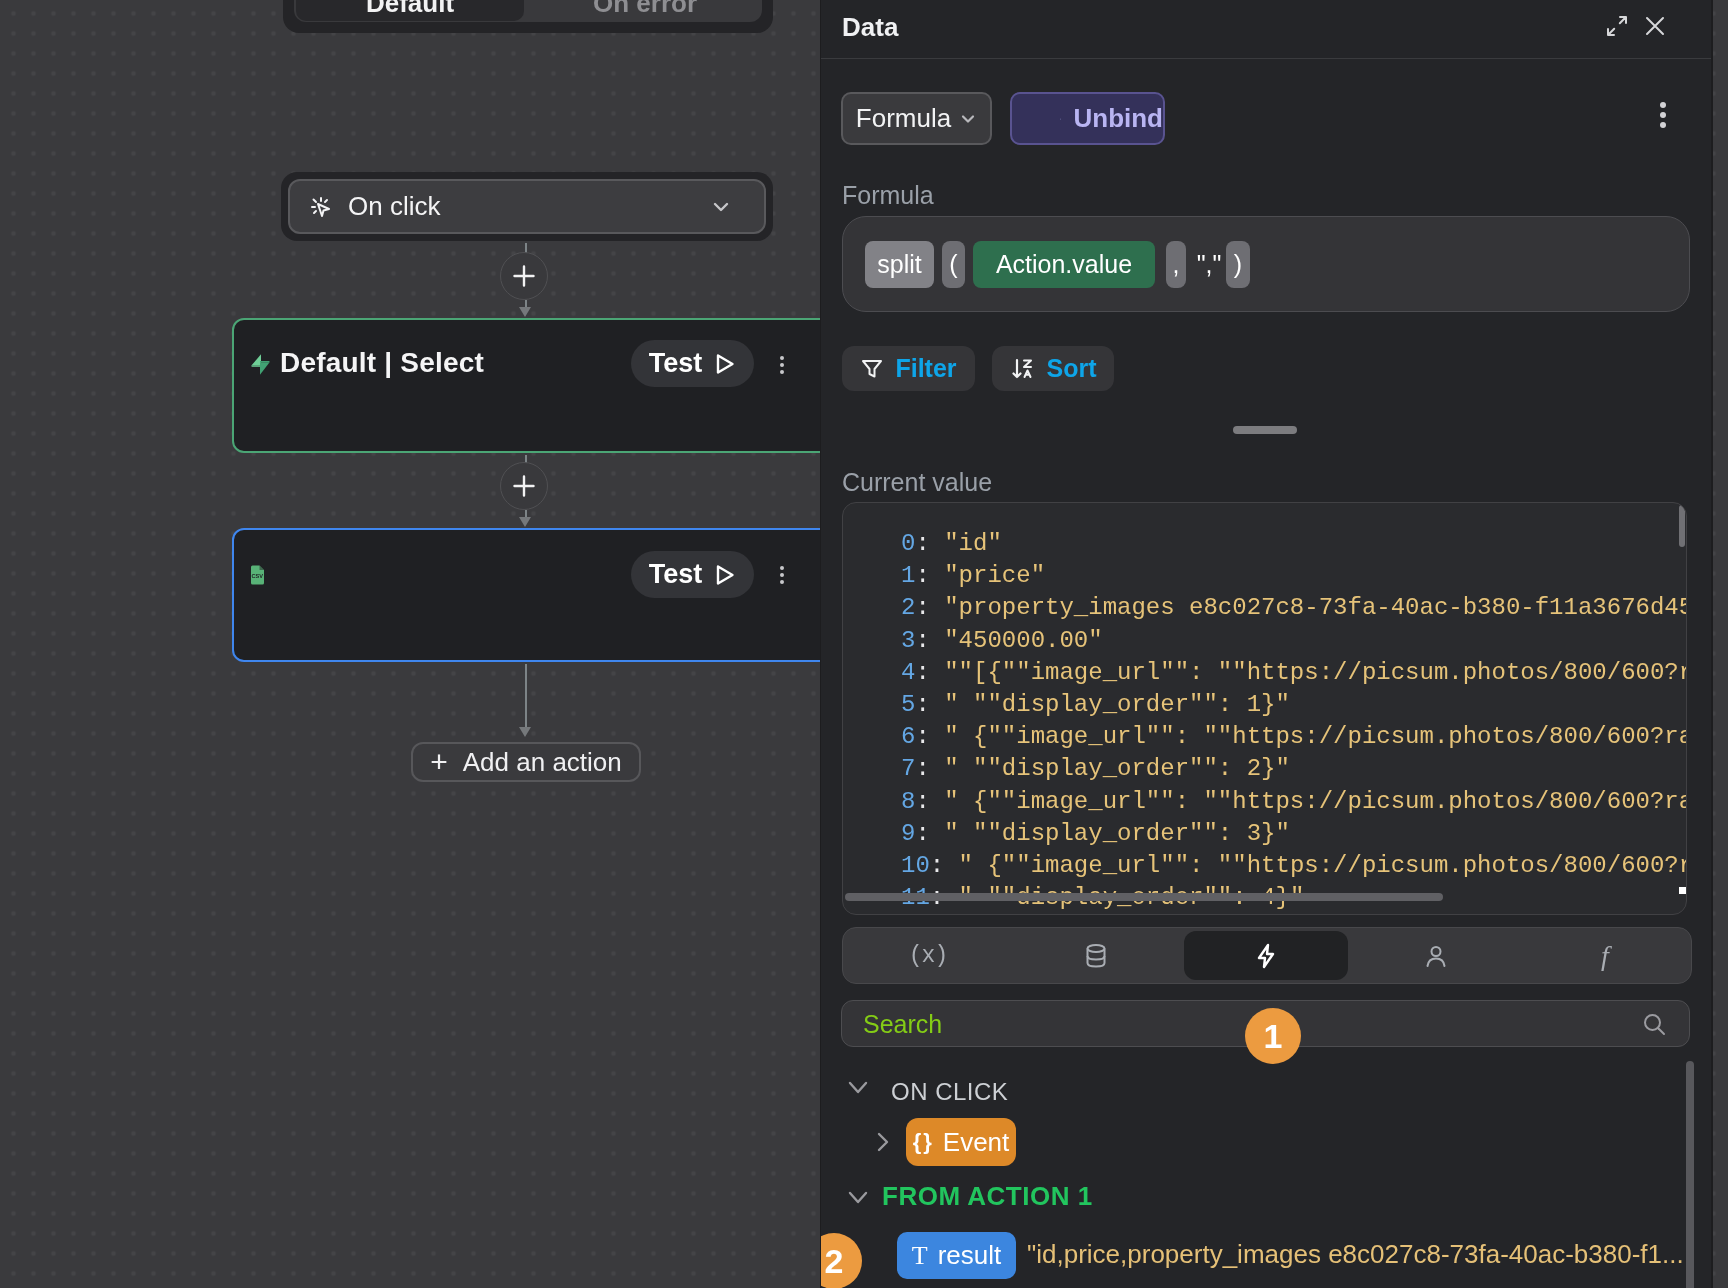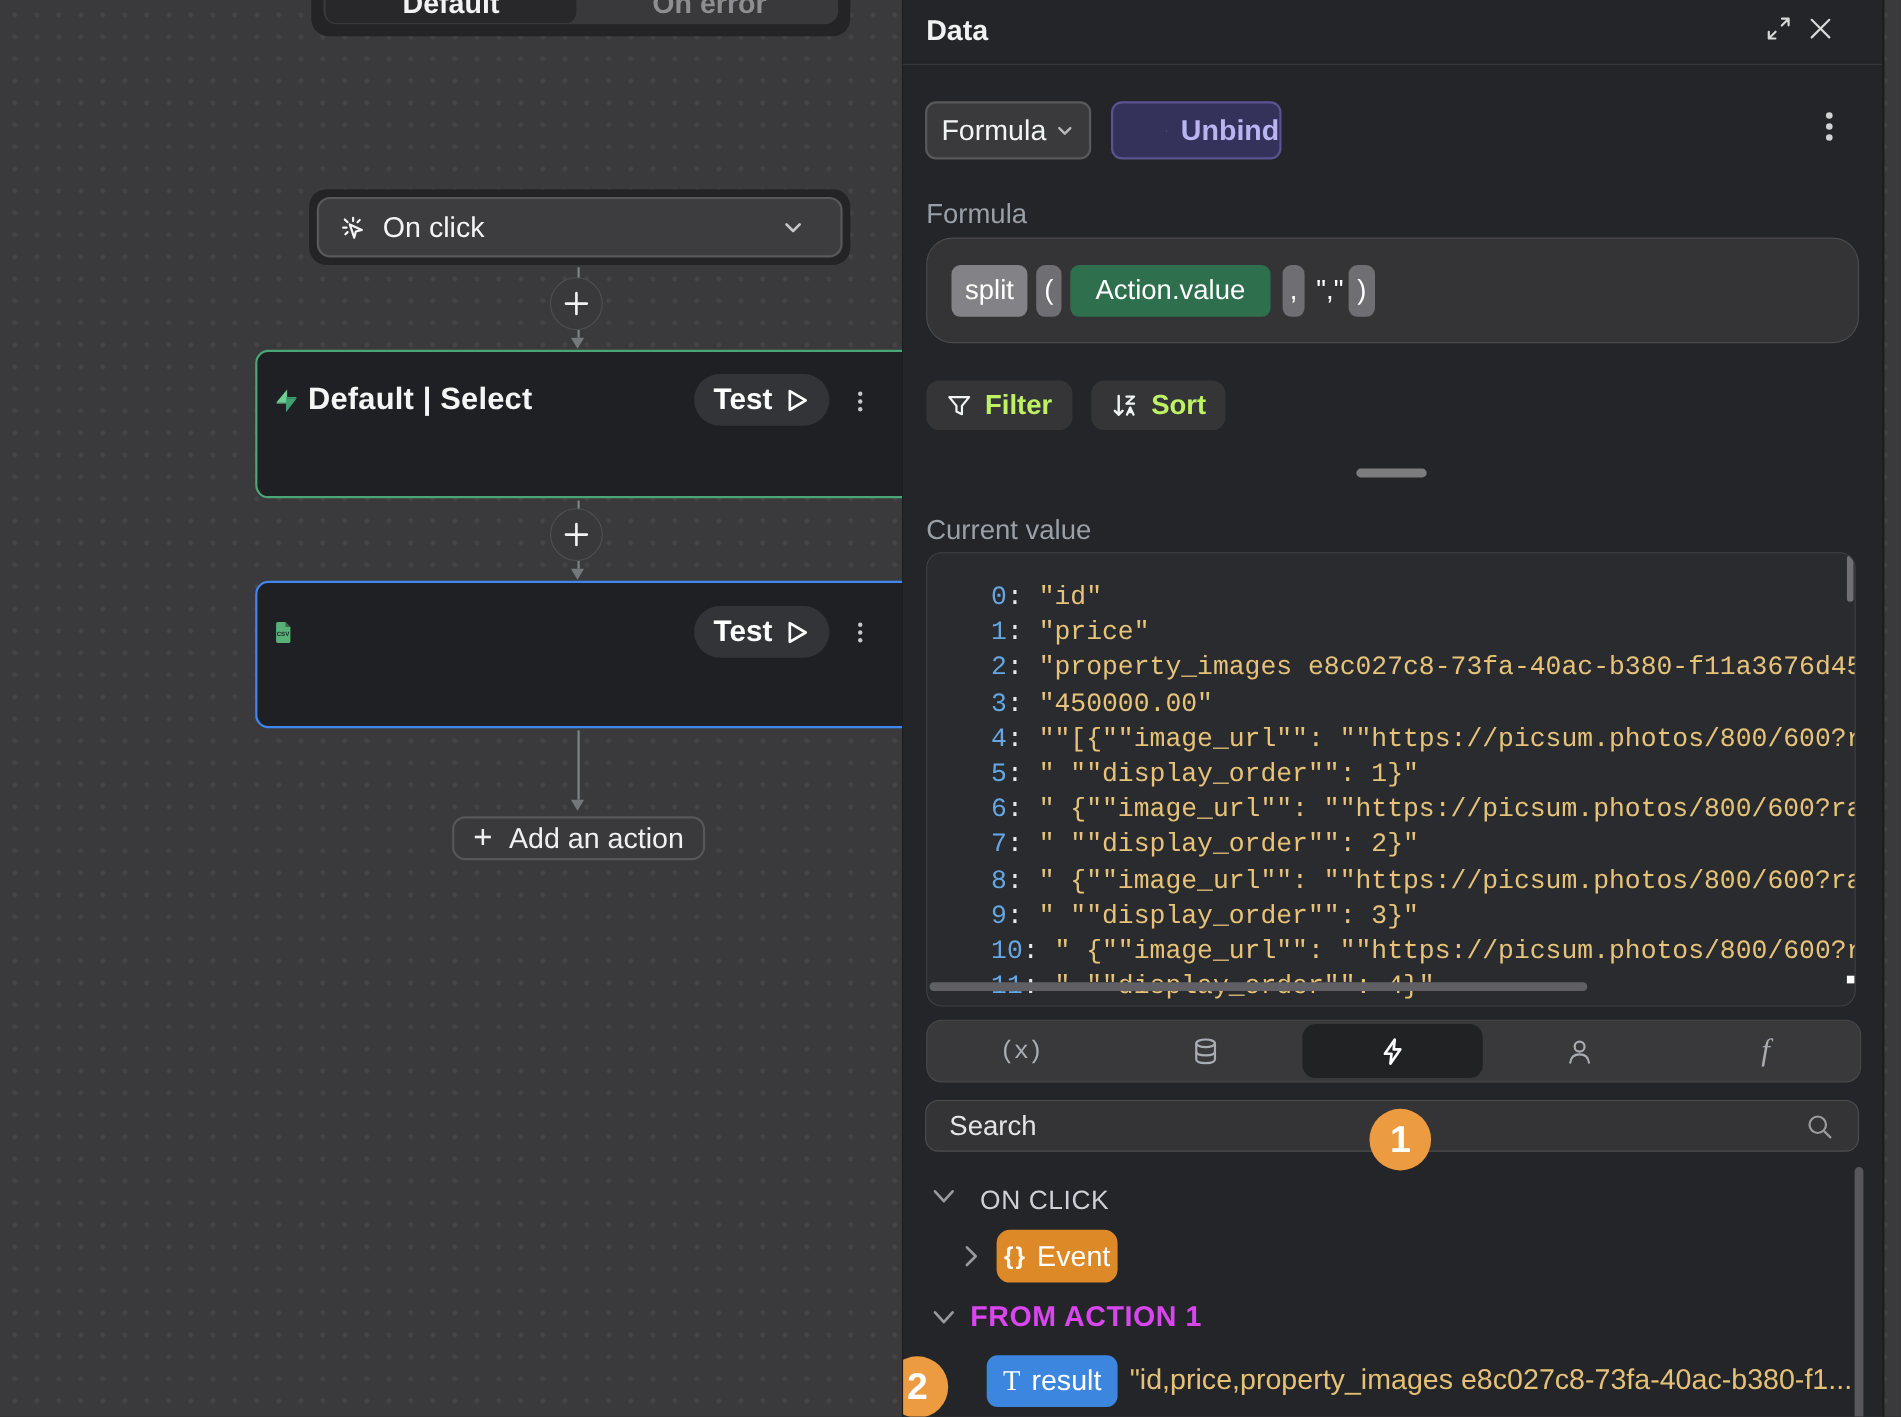--- a/index.html
+++ b/index.html
@@ -60,38 +60,38 @@
   .chip { position:absolute; top:24px; height:47px; border-radius:8px; display:flex; align-items:center; justify-content:center;
     color:#fff; font-size:25px; }
   .c-split { left:22px; width:69px; background:#828287; }
   .c-par1 { left:99px; width:23px; background:#6e6e73; }
   .c-green { left:130px; width:182px; background:#2e6f4e; }
   .c-comma { left:323px; width:20px; background:#6e6e73; }
   .c-str { left:350px; width:32px; background:none; }
   .c-par2 { left:383px; width:24px; background:#6e6e73; }
 
   .btn-small { position:absolute; top:346px; height:45px; background:#353538; border-radius:12px;
-    display:flex; align-items:center; justify-content:center; gap:11px; color:#bef264; font-size:25px; font-weight:700; }
+    display:flex; align-items:center; justify-content:center; gap:11px; color:#0ea5e9; font-size:25px; font-weight:700; }
 
   .handle { position:absolute; left:412px; top:426px; width:64px; height:8px; border-radius:4px; background:#7c7c7f; }
 
   .code-box { position:absolute; left:21px; top:502px; width:845px; height:413px; background:#2a2b2e; border:1px solid #414144; border-radius:14px; overflow:hidden; }
   .code { position:absolute; left:58px; top:25px; font-family:"Liberation Mono", monospace; font-size:24px; line-height:32.2px; white-space:pre; color:#e6c379; }
   .code b { color:#64a7e4; font-weight:400; }
   .code i { color:#e8e8ea; font-style:normal; }
   .vscroll { position:absolute; right:1px; top:2px; width:6px; height:42px; border-radius:3px; background:#707074; }
   .hscroll { position:absolute; left:2px; bottom:13px; width:598px; height:8px; border-radius:4px; background:#606064; }
   .resize-dot { position:absolute; right:0; bottom:20px; width:7px; height:7px; background:#fff; }
 
   .tabbar { position:absolute; left:21px; top:927px; width:850px; height:57px; background:#39393c; border:1px solid #48484b; border-radius:14px; }
   .tab-pill { position:absolute; left:341px; top:3px; width:164px; height:49px; background:#212224; border-radius:12px; }
   .tab-ic { position:absolute; top:0; height:55px; display:flex; align-items:center; justify-content:center; color:#a9adb3; }
 
   .search { position:absolute; left:20px; top:1000px; width:849px; height:47px; background:#343437; border:1px solid #4d4d50; border-radius:12px; }
-  .search-ph { position:absolute; left:21px; top:9px; font-size:25px; color:#e5e5e5; }
+  .search-ph { position:absolute; left:21px; top:9px; font-size:25px; color:#84cc16; }
 
   .badge { position:absolute; border-radius:50%; background:#ec9b40; color:#fff; font-weight:700;
     display:flex; align-items:center; justify-content:center; }
 
   .sect { position:absolute; color:#d3d6da; letter-spacing:0.5px; }
   .chip-orange { position:absolute; left:85px; top:1118px; width:110px; height:48px; background:#dd8928; border-radius:12px;
     display:flex; align-items:center; justify-content:center; gap:9px; color:#fff; }
   .chip-blue { position:absolute; left:76px; top:1232px; width:119px; height:47px; background:#3c86df; border-radius:10px;
     display:flex; align-items:center; justify-content:center; gap:10px; color:#fff; }
   .val-gold { position:absolute; left:206px; top:1239px; font-size:26px; color:#e5c077; white-space:nowrap; }
@@ -307,21 +307,21 @@
       <path d="M3 3 L11 11 L3 19"></path>
     </svg>
   <div class="chip-orange">
       <span style="font-size:22px;font-weight:700;letter-spacing:2px;">{}</span>
       <span style="font-size:26px;font-weight:500;">Event</span>
     </div>
 
   <svg class="abs" style="left:26px;top:1190px" width="22" height="16" viewBox="0 0 22 16" fill="none" stroke="#9a9a9e" stroke-width="2.4" stroke-linecap="round" stroke-linejoin="round">
       <path d="M3 3 L11 12 L19 3"></path>
     </svg>
-  <div class="sect" style="left:61px; top:1181px; font-size:26px; font-weight:700; letter-spacing:0.5px; color:#d946ef;">FROM ACTION 1</div>
+  <div class="sect" style="left:61px; top:1181px; font-size:26px; font-weight:700; letter-spacing:0.5px; color:#22c55e;">FROM ACTION 1</div>
 
   <div class="badge" style="left:-15px; top:1233px; width:56px; height:56px; font-size:34px;">2</div>
   <div class="chip-blue">
       <span style="font-family:'Liberation Serif',serif;font-size:26px;">T</span>
       <span style="font-size:26px;">result</span>
     </div>
   <div class="val-gold">"id,price,property_images e8c027c8-73fa-40ac-b380-f1...</div>
 
   <div class="panel-vscroll"></div>
 </div>

